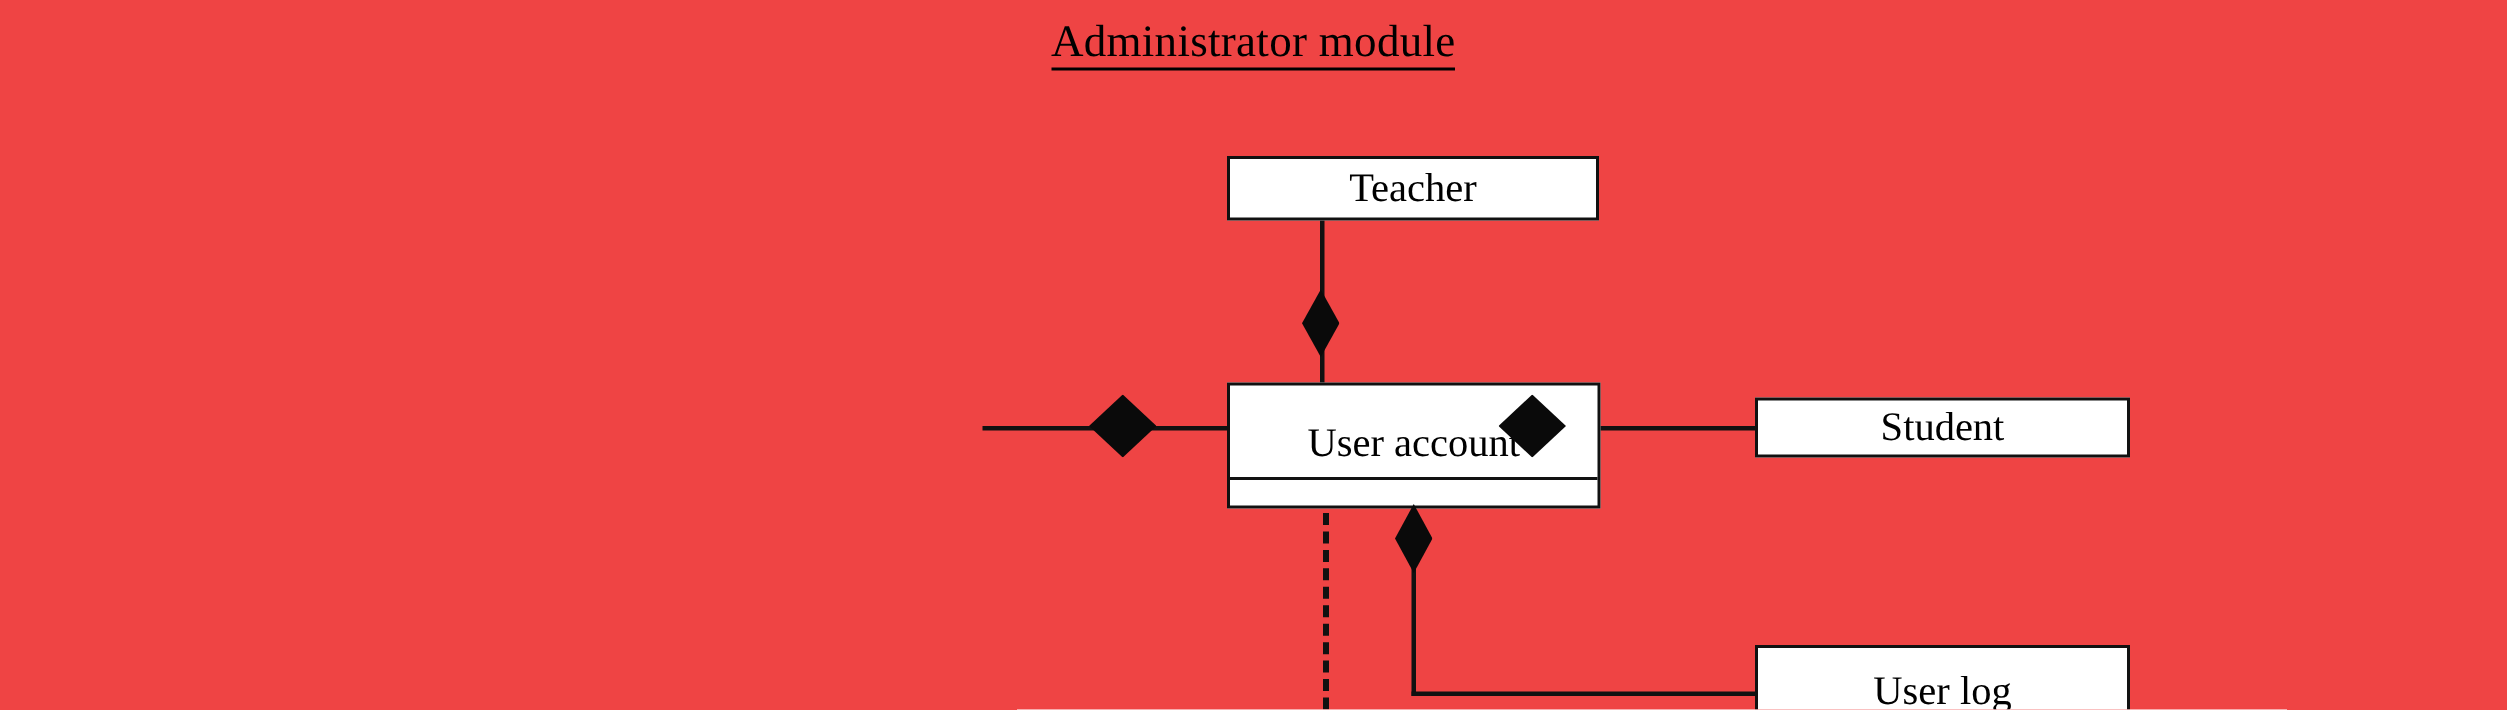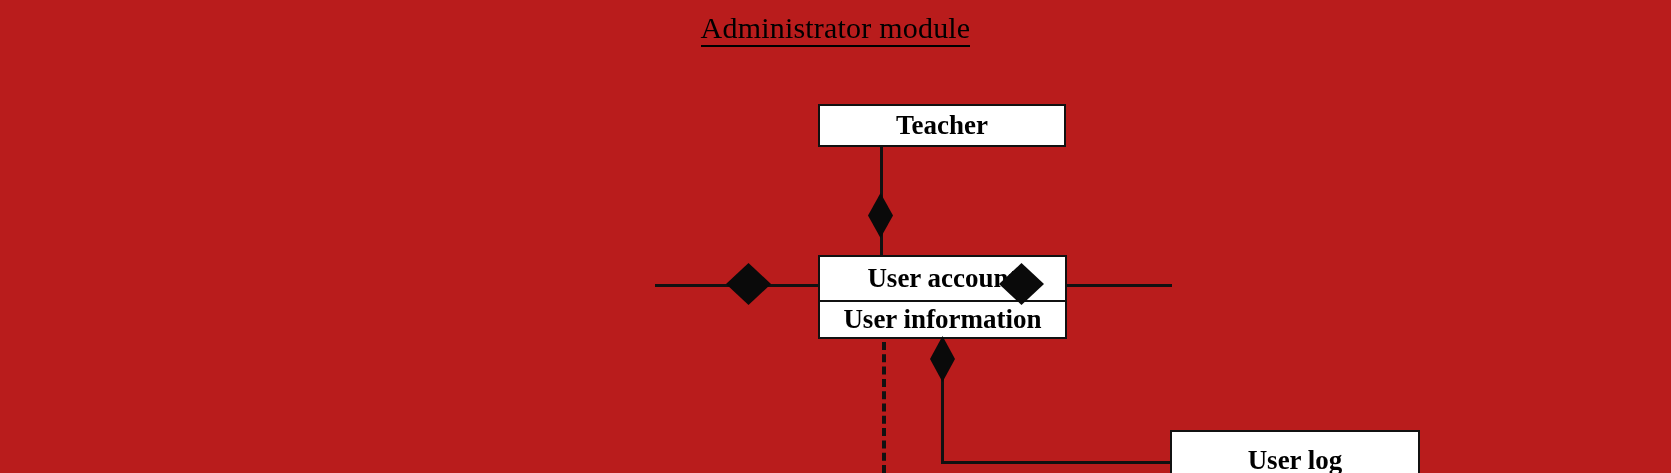--- a/index.html
+++ b/index.html
@@ -8,21 +8,21 @@
     background: #ffffff;
   }
   body {
     font-family: "Liberation Serif", "DejaVu Serif", serif;
     color: #000000;
   }
   #canvas {
     position: relative;
     width: 1671px;
     height: 473px;
-    background: #b91c1c;
+    background: #ef4444;
     overflow: hidden;
   }
   .diagram-title {
     position: absolute;
     left: 0;
     top: 8px;
     width: 1671px;
     text-align: center;
     font-size: 30px;
     line-height: 40px;
@@ -35,21 +35,20 @@
   }
   .node-box {
     position: absolute;
     box-sizing: border-box;
     border: 2.5px solid #111111;
     background: #ffffff;
     display: flex;
     flex-direction: column;
     justify-content: center;
     z-index: 3;
-    font-weight: bold;
   }
   .node-label {
     text-align: center;
     font-size: 27px;
     line-height: 1.15;
     white-space: nowrap;
   }
   .compartment {
     display: flex;
     align-items: center;
@@ -112,27 +111,27 @@
 
   <div class="diamond diamond-h" style="left:999px; top:263px; width:45px; height:42px;"></div>
 
   <div class="diamond diamond-v" style="left:930px; top:336px; width:25px; height:46px;"></div>
 
   <div class="node-box" style="left:818px; top:104px; width:248px; height:43px;">
     <div class="node-label">Teacher</div>
   </div>
 
 
+  <div class="node-box" style="left:1170px; top:265px; width:250px; height:40px;">
+    <div class="node-label">Student</div>
+  </div>
 
   <div class="node-box" style="left:818px; top:255px; width:249px; height:84px; padding:0;">
     <div class="compartment upper" style="height:46px;">
       <div class="node-label">User account</div>
-    </div>
-    <div class="compartment lower" style="height:35px;">
-      <div class="node-label">User information</div>
     </div>
   </div>
 
   <div class="node-box" style="left:1170px; top:430px; width:250px; height:60px;">
     <div class="node-label" style="margin-top:2px;">User log</div>
   </div>
 
 </div>
 
 </body></html>

